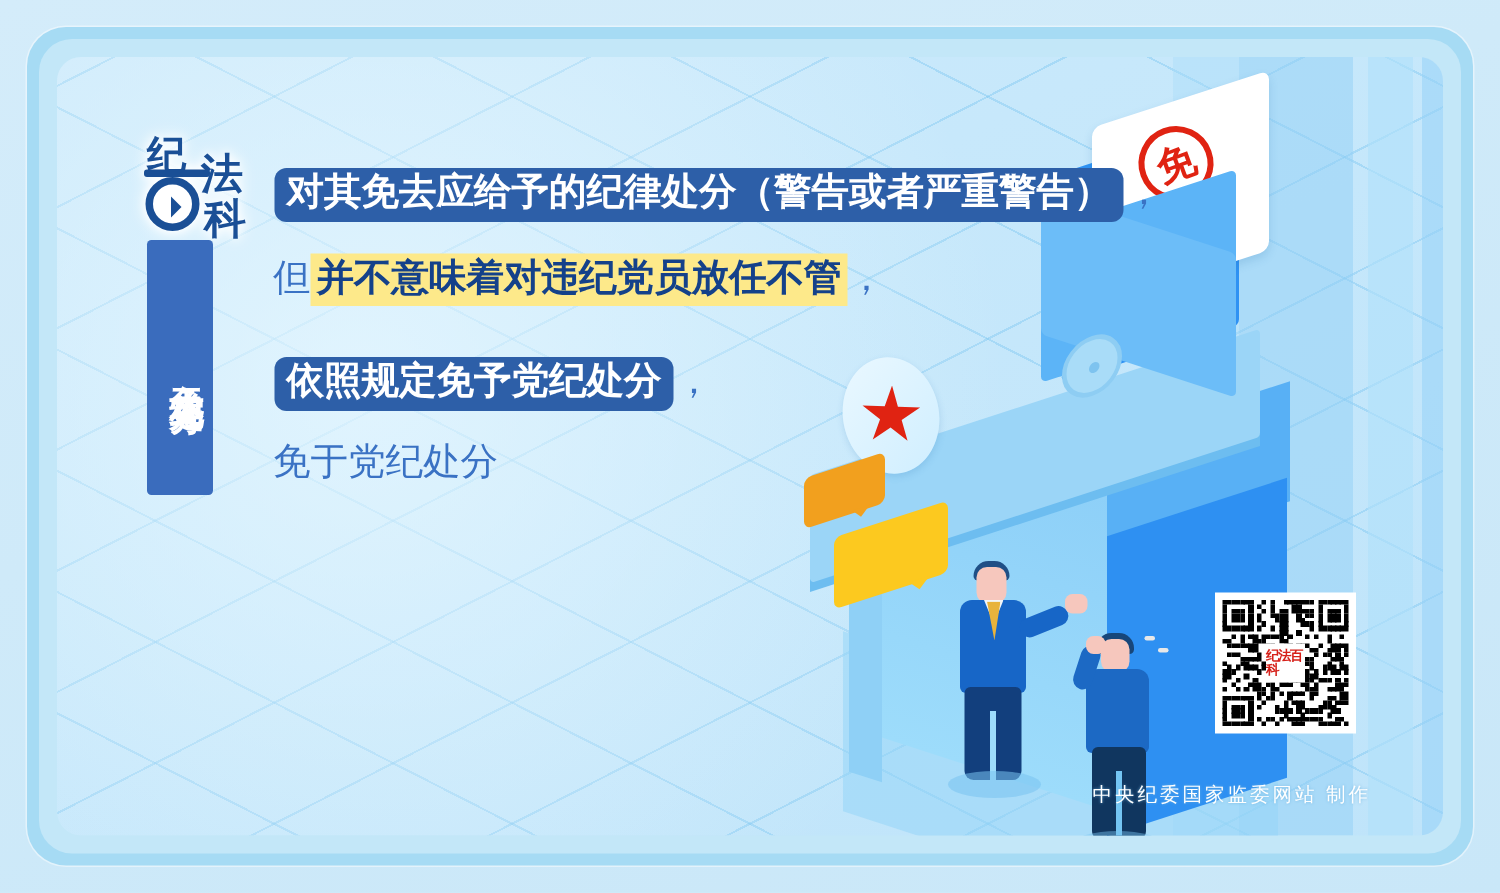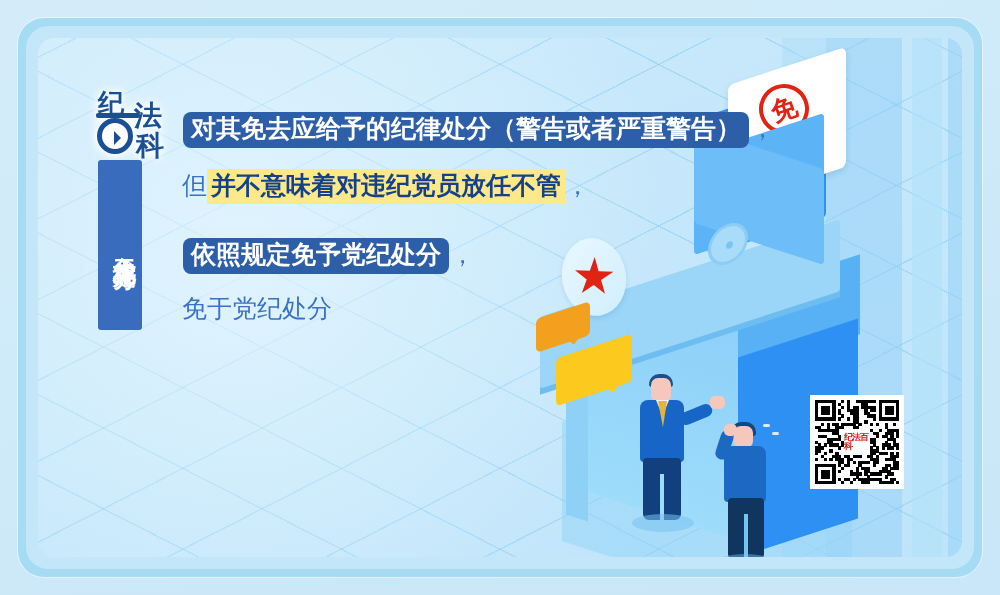--- a/index.html
+++ b/index.html
@@ -802,15 +802,16 @@
         <div class="qr-mod" style="left: 54.2414px; top: 86.1034px; width: 3.29655px; height: 3.29655px;"></div>
         <div class="qr-mod" style="left: 57.1379px; top: 86.1034px; width: 3.29655px; height: 3.29655px;"></div>
         <div class="qr-mod" style="left: 68.7241px; top: 86.1034px; width: 3.29655px; height: 3.29655px;"></div>
         <div class="qr-mod" style="left: 71.6207px; top: 86.1034px; width: 3.29655px; height: 3.29655px;"></div>
         <div class="qr-mod" style="left: 74.5172px; top: 86.1034px; width: 3.29655px; height: 3.29655px;"></div>
         <div class="qr-mod" style="left: 77.4138px; top: 86.1034px; width: 3.29655px; height: 3.29655px;"></div>
         <div class="qr-mod" style="left: 80.3103px; top: 86.1034px; width: 3.29655px; height: 3.29655px;"></div>
         <div class="qr-mod" style="left: 86.1034px; top: 86.1034px; width: 3.29655px; height: 3.29655px;"></div>
         <div class="qr-logo">纪法百科</div>
       </div>
+    <div class="credit">中央纪委国家监委网站 制作</div>
 
   </div>
 </div>
 
 </body></html>

